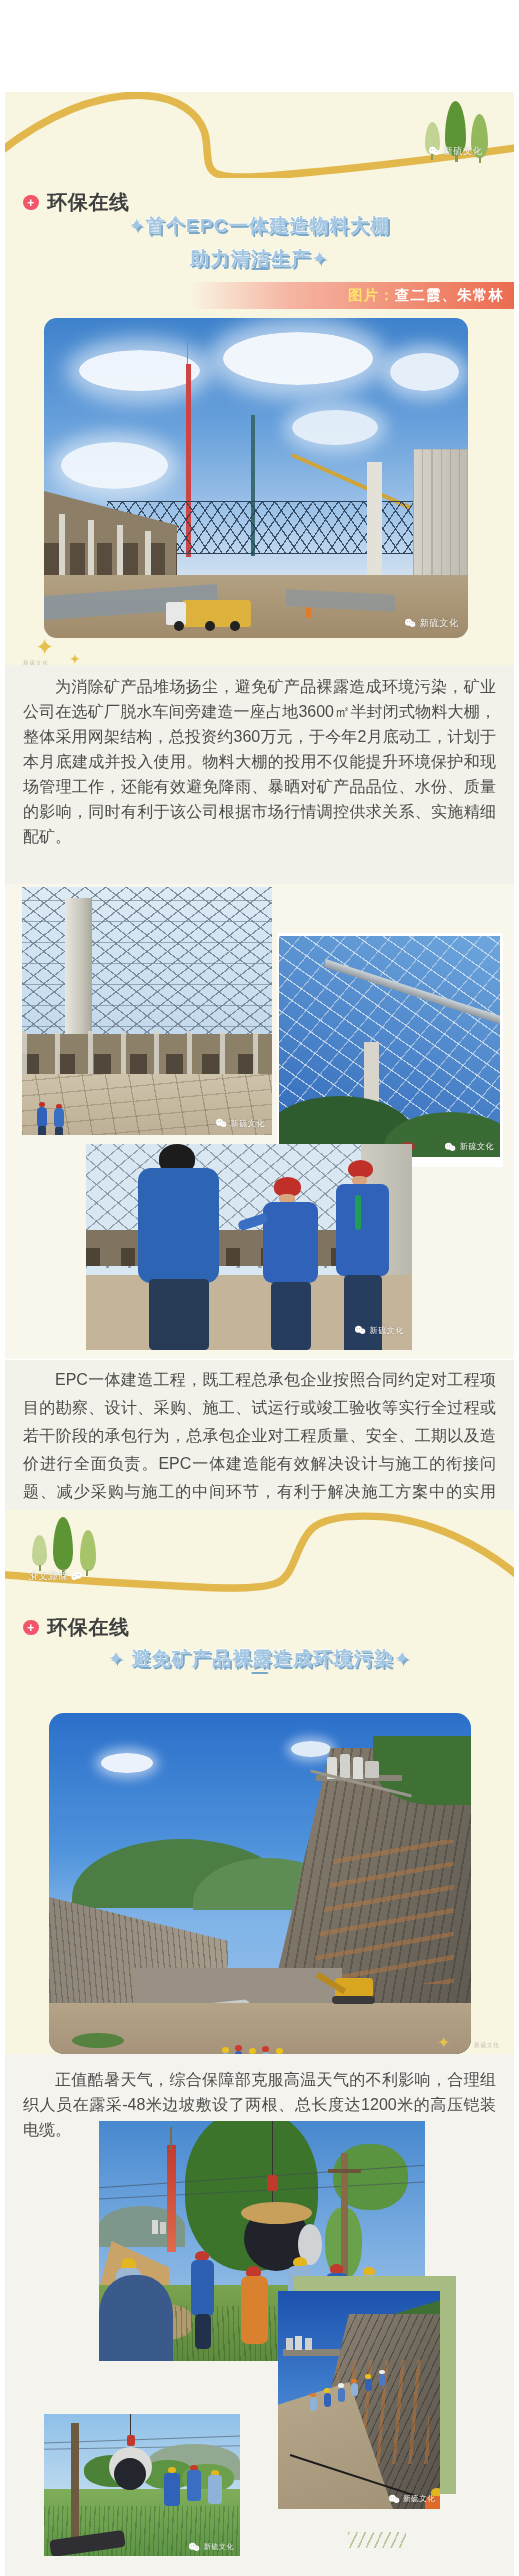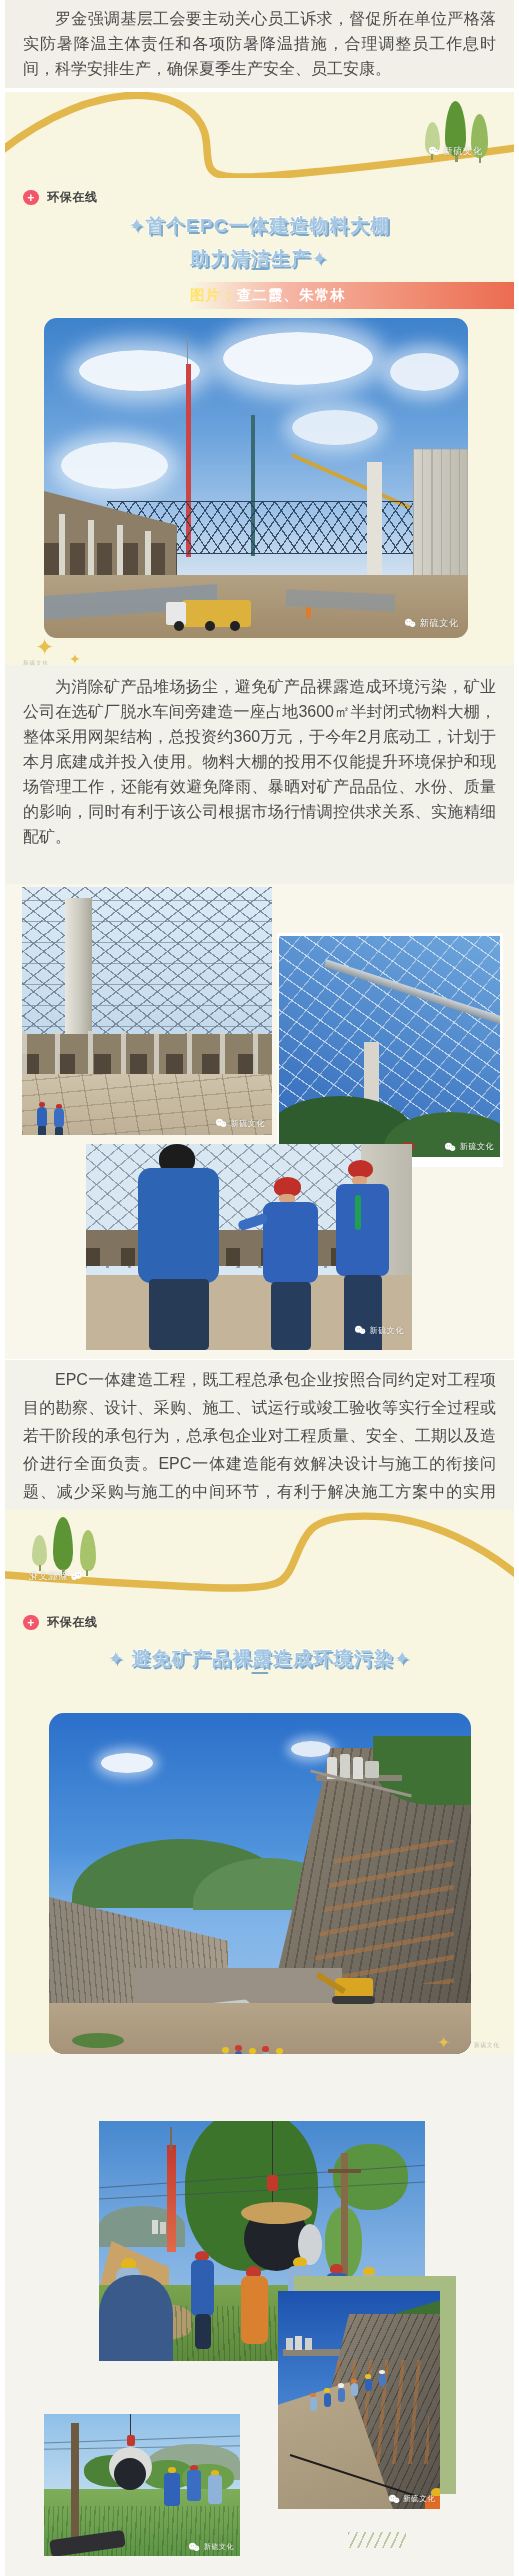--- a/index.html
+++ b/index.html
@@ -6,27 +6,27 @@
   .page{position:relative;width:519px;height:2576px;background:#ffffff;overflow:hidden;
         font-family:"Liberation Sans","DejaVu Sans",sans-serif;}
   .strip{position:absolute;left:0;width:519px;overflow:hidden;}
   .rail{position:absolute;top:0;bottom:0;width:5.2px;background:#ffffff;z-index:60;}
   .para{font-size:16px;line-height:25px;color:#4c4c4c;text-align:justify;padding:0 23px;}
   .para p{margin:0;text-indent:2em;}
   .sec-head{position:absolute;left:23px;display:flex;align-items:center;gap:8.6px;}
   .plus-icon{width:15.6px;height:15.6px;border-radius:50%;background:var(--header-red,#f2566a);
              color:#fff;font-weight:bold;font-size:12px;display:flex;align-items:center;
              justify-content:center;line-height:1;}
-  .sec-label{font-size:12px;font-weight:bold;color:#3f3f3f;letter-spacing:0.6px;}
+  .sec-label{font-size:20px;font-weight:bold;color:#3f3f3f;letter-spacing:0.6px;}
   .big-title{position:absolute;left:0;width:100%;text-align:center;font-size:19px;font-weight:bold;
              letter-spacing:1.2px;color:var(--title-blue,#a3c6e3);
              text-shadow:-0.6px -0.6px 0 rgba(255,255,255,.8), 1.7px 1.7px 0 var(--title-blue-shadow,#7ba8ca);}
   .title-underline{position:absolute;left:50%;transform:translateX(-50%);width:17.3px;height:1.7px;
              background:var(--title-blue-shadow,#7ba8ca);border-radius:1.2px;}
-  .ribbon{position:absolute;height:26.5px;display:flex;align-items:center;justify-content:flex-start;
+  .ribbon{position:absolute;height:26.5px;display:flex;align-items:center;justify-content:flex-end;
           font-weight:bold;font-size:14.4px;color:#ffffff;letter-spacing:1.2px;}
   .ribbon .rlabel{color:var(--credit-yellow,#ffe36b);}
   .photo{position:absolute;overflow:hidden;background:#cfe0ee;}
   .rounded{border-radius:12.7px;}
   .abs{position:absolute;}
   .wm{position:absolute;display:flex;align-items:center;gap:3.5px;color:rgba(255,255,255,.93);
       font-size:9.2px;letter-spacing:0.6px;text-shadow:0 0 1.7px rgba(60,60,60,.45);}
   .wm svg{width:12px;height:10.4px;flex:0 0 auto;}
   .mini-wm{position:absolute;font-size:5.8px;color:rgba(120,120,120,.45);letter-spacing:0.6px;}
   .tree{position:absolute;border-radius:50% 50% 46% 46% / 68% 68% 32% 32%;}
@@ -35,25 +35,20 @@
   .wave-svg{position:absolute;left:0;top:0;}
   .fig{position:absolute;}
   .helmet{position:absolute;border-radius:50% 50% 42% 42%;}
   .body-rect{position:absolute;border-radius:4.6px;}
 </style>
 </head>
 <body>
 
 <div class="page">
 
-  <div class="strip" style="top:0;height:88px;background:#f1efe8;">
-    <div class="para" style="padding-top:5.8px;">
-      <p>罗金强调基层工会要主动关心员工诉求，督促所在单位严格落实防暑降温主体责任和各项防暑降温措施，合理调整员工作息时间，科学安排生产，确保夏季生产安全、员工安康。</p>
-    </div>
-  </div>
 
   <div class="strip" style="top:92px;height:573px;background:#f8f5e1;">
     <svg class="wave-svg" width="519" height="86" viewBox="0 0 901 150" preserveAspectRatio="none">
       <path d="M -5 108 C 80 40, 170 2, 250 6 C 310 9, 345 38, 355 70 C 363 96, 355 128, 372 140 C 395 155, 470 147, 560 138 C 660 128, 790 112, 906 96" stroke="#e2b74b" stroke-width="13" fill="none" stroke-linecap="round"></path>
     </svg>
 
     <div class="tree" style="left:425px;top:30px;width:15px;height:33px;background:#c2d494;"></div>
     <div class="tree" style="left:445px;top:9.2px;width:21px;height:55px;background:#5d9434;"></div>
     <div class="tree" style="left:471px;top:22px;width:17.3px;height:44px;background:#93b95c;"></div>
     <div class="trunk" style="left:431px;top:62px;width:2.3px;height:5.8px;"></div>
@@ -336,20 +331,23 @@
 
       </div>
       <div class="abs" style="left:23px;bottom:5.8px;width:52px;height:15px;background:#55833f;border-radius:50%;"></div>
     </div>
 
     <div class="sparkle" style="left:437px;top:525px;font-size:16px;">✦</div>
     <div class="mini-wm" style="left:474px;top:531px;">新硫文化</div>
   </div>
 
   <div class="strip" style="top:2054px;height:522px;background:#f4f3ee;">
+    <div class="para" style="padding-top:12.7px;">
+      <p>正值酷暑天气，综合保障部克服高温天气的不利影响，合理组织人员在露采-48米边坡敷设了两根、总长度达1200米的高压铠装电缆。</p>
+    </div>
 
     <div class="photo" style="top:67px;left:99px;width:326px;height:240px;z-index:1;">
       <div class="abs" style="inset:0;background:linear-gradient(180deg,#4788cf,#7fb0e2 55%,#a8cbe8);"></div>
       <div class="abs" style="left:0;top:85px;width:86px;height:41px;background:#7e978b;border-radius:50% 50% 0 0;"></div>
       <div class="abs" style="left:53px;top:99px;width:6.3px;height:14px;background:#d8d8d4;"></div>
       <div class="abs" style="left:61px;top:101px;width:6.3px;height:11.5px;background:#cfcfca;"></div>
       <div class="abs" style="left:69px;top:99px;width:6.3px;height:14px;background:#d8d8d4;"></div>
       <div class="abs" style="left:86px;top:-11.5px;width:133px;height:161px;background:#3c742c;border-radius:46%;"></div>
       <div class="abs" style="right:17.3px;top:23px;width:75px;height:66px;background:#5a9440;border-radius:46%;"></div>
       <div class="abs" style="right:63px;top:86px;width:37px;height:72px;background:#6aa24c;border-radius:46%;"></div>

